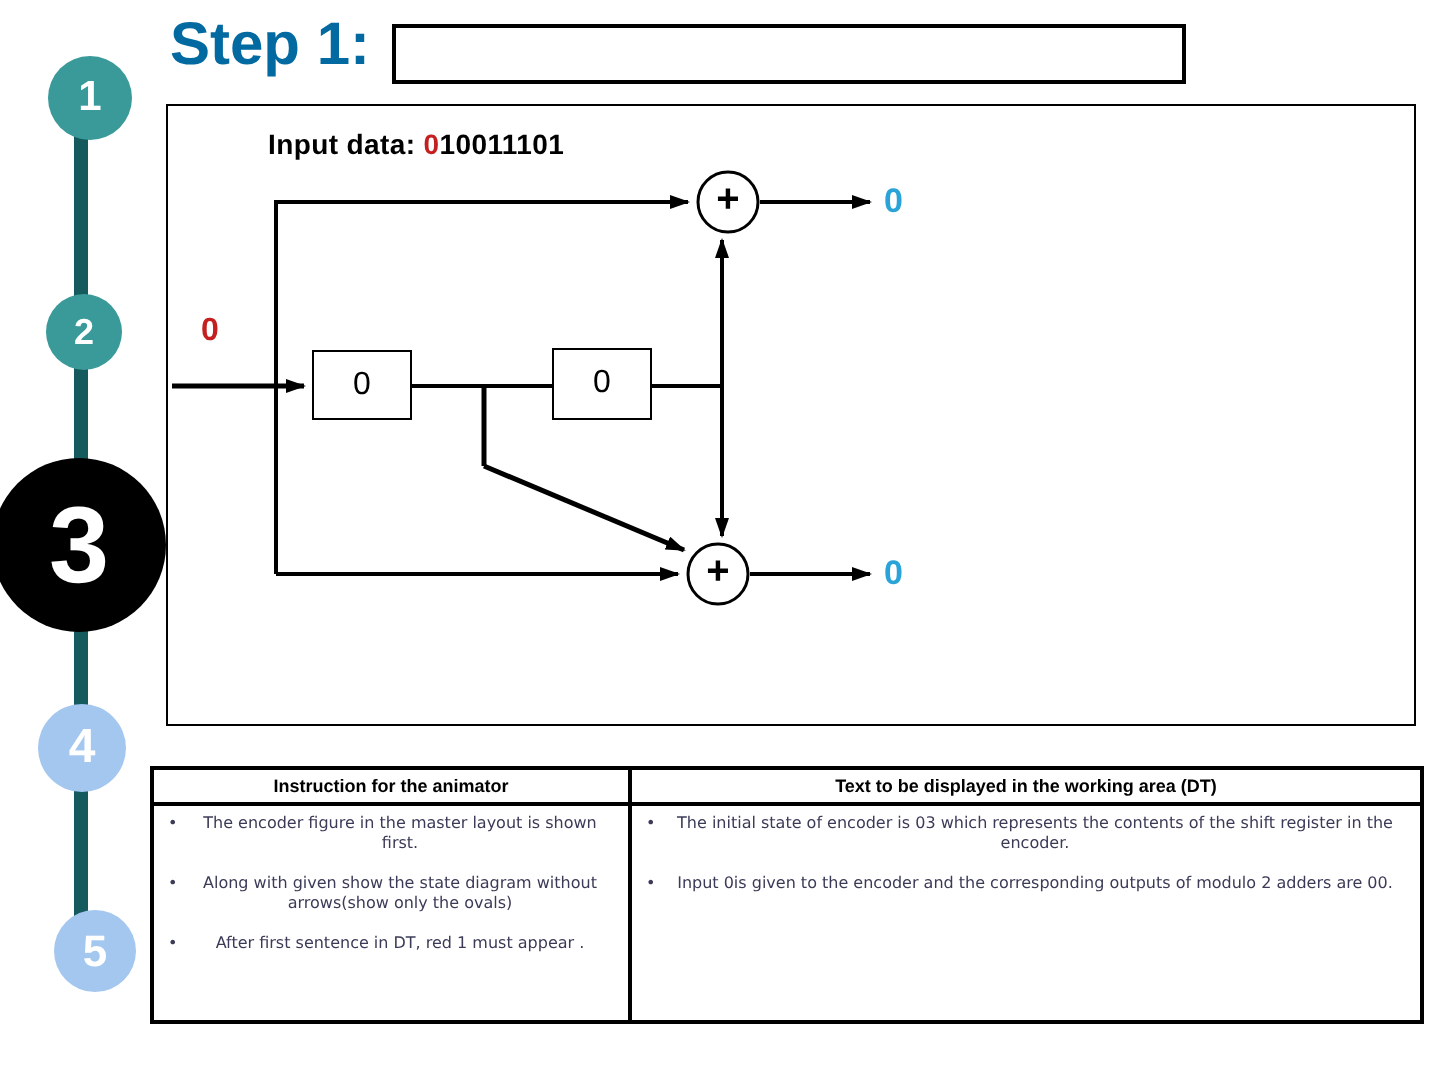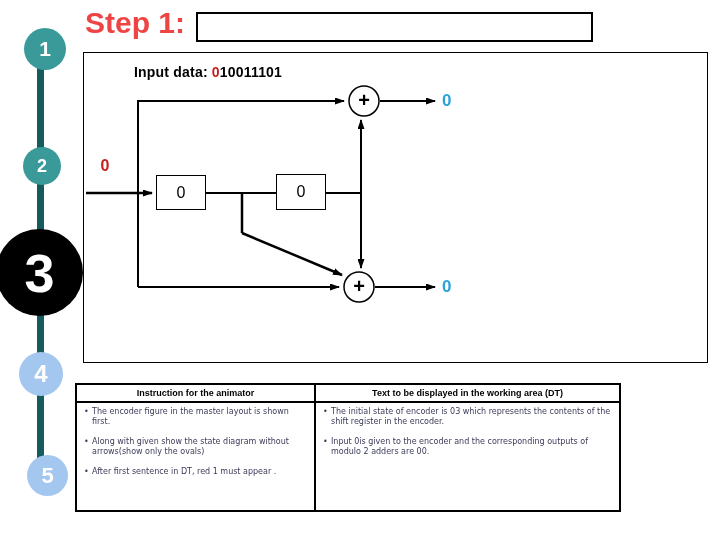--- a/index.html
+++ b/index.html
@@ -11,21 +11,21 @@
   .timeline-line { left:37px; top:48px; width:7px; height:431px; background:#155a5d; }
   .step-circle { border-radius:50%; color:#ffffff; font-weight:bold;
                  display:flex; align-items:center; justify-content:center; z-index:2; }
   .c1 { left:24px; top:28px;  width:42px; height:42px; font-size:21px; }
   .c2 { left:23px; top:147px; width:38px; height:38px; font-size:18px; }
   .c3 { left:-4px; top:229px; width:87px; height:87px; font-size:54px; }
   .c4 { left:19px; top:352px; width:44px; height:44px; font-size:24px; }
   .c5 { left:27px; top:455px; width:41px; height:41px; font-size:22px; }
 
   
-  .slide-title { left:85px; top:6px; font-size:30px; font-weight:bold; color:#ef4444; }
+  .slide-title { left:85px; top:6px; font-size:30px; font-weight:bold; color:#0369a1; }
   .title-box { left:196px; top:12px; width:397px; height:30px; border:2px solid #000; background:#fff; }
 
   
   .main-panel { left:83px; top:52px; width:625px; height:311px; border:1.5px solid #000; background:#fff; }
   .input-data { left:50px; top:11px; font-size:14px; font-weight:bold; color:#000; letter-spacing:.2px; }
   .red-bit  { color:#c42020; }
   .reg-box { border:1.5px solid #000; background:#fff; display:flex; align-items:center;
              justify-content:center; font-size:16px; color:#000; }
   .reg1 { left:72px;  top:122px; width:50px; height:35px; }
   .reg2 { left:192px; top:121px; width:50px; height:36px; }
@@ -34,27 +34,27 @@
   .ad-top { left:265px; top:33px; }
   .ad-bot { left:260px; top:219px; }
   .in-bit { left:10px; top:104px; width:22px; text-align:center;
             font-size:16px; font-weight:bold; color:#c42020; }
   .out-bit { font-size:17px; font-weight:bold; color:#2aa4d8; }
   .out-top { left:358px; top:38px; }
   .out-bot { left:358px; top:224px; }
   svg.wiring { left:0; top:0; }
 
   
-  .anim-table { left:75px; top:383px; width:546px; height:129px; border:2.5px solid #000;
+  .anim-table { left:75px; top:383px; width:637px; height:129px; border:2.5px solid #000;
                 background:#fff; display:grid; grid-template-columns:237px 1fr;
                 grid-template-rows:18px 1fr; }
   .th { font-size:9px; font-weight:bold; color:#000; text-align:center;
         border-bottom:2px solid #000; display:flex; align-items:center; justify-content:center; }
   .th-right, .td-right { border-left:2px solid #000; }
-  .td { padding:4px 6px 2px 6px; overflow:hidden; }
+  .td { padding:4px 6px 2px 6px; overflow:hidden;text-align:center; }
   .td ul { list-style:none; }
   .td li { position:relative; padding-left:9px; margin-bottom:11px;
            font-family:"DejaVu Sans", sans-serif; font-size:8px; line-height:9.5px; color:#3b3b58; }
   .td li::before { content:"•"; position:absolute; left:1px; top:0; font-size:8px; }
 </style>
 </head>
 <body>
 
 <div class="abs timeline-line" style="background: rgb(21, 90, 93);"></div>
 <div class="abs step-circle c1" style="background: rgb(58, 154, 154);">

